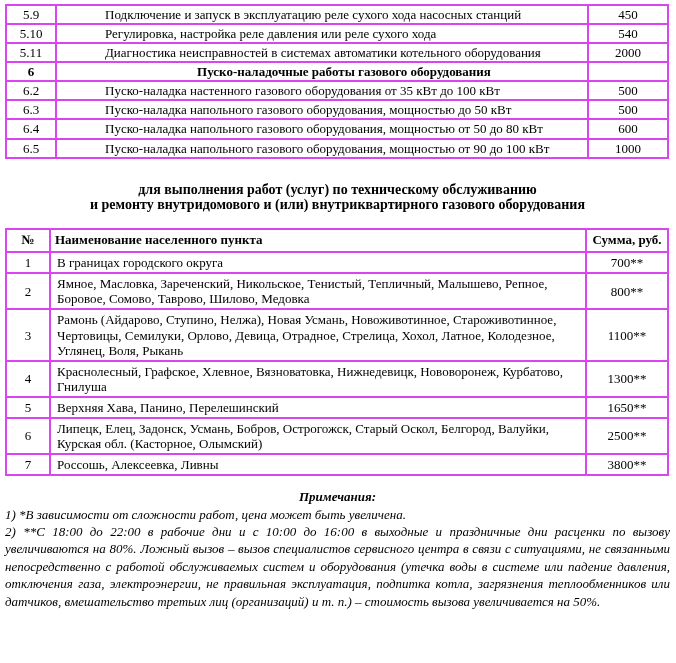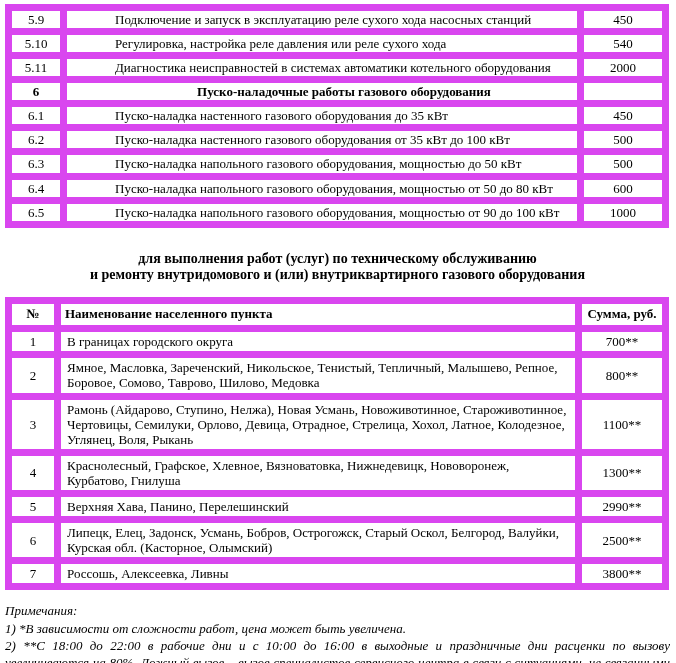--- a/index.html
+++ b/index.html
@@ -18,21 +18,21 @@
     padding: 4px 6px 0 5px;
     box-sizing: border-box;
     width: 676px;
   }
   table {
     border-collapse: collapse;
     width: 664px;
     table-layout: fixed;
   }
   td, th {
-    border: 7px solid #d946ef;
+    border: 2px solid #d946ef;
     font-size: 13px;
     line-height: 1.16;
     vertical-align: middle;
     font-weight: normal;
   }
   
   .t1 td { padding: 1px 4px; }
   .t1 .col-num   { width: 40px; text-align: center; }
   .t1 .col-desc  { width: auto; text-align: left; padding-left: 48px; }
   .t1 .col-price { width: 70px; text-align: center; }
@@ -52,21 +52,21 @@
   .t2 .col-num   { width: 34px; text-align: center; }
   .t2 .col-name  { width: auto; text-align: left; margin-left: 48px; }
   .t2 .col-price { width: 72px; text-align: center; }
   
   .notes {
     margin-top: 12px;
     font-style: italic;
     font-size: 13px;
     line-height: 1.34;
   }
-  .notes-heading { font-weight: normal; }
+  .notes-heading { font-weight: bold; text-align: center; }
   .note-line { text-align: left; }
   .note-justified { text-align: justify; }
 </style>
 </head>
 <body>
 
 <div class="page">
 
   <table class="t1">
     <tbody>
@@ -82,25 +82,20 @@
       </tr>
       <tr>
         <td class="col-num">5.11</td>
         <td class="col-desc">Диагностика неисправностей в системах автоматики котельного оборудования</td>
         <td class="col-price">2000</td>
       </tr>
       <tr class="section-row">
         <td class="col-num">6</td>
         <td class="col-desc">Пуско-наладочные работы газового оборудования</td>
         <td class="col-price"></td>
-      </tr>
-      <tr>
-        <td class="col-num">6.1</td>
-        <td class="col-desc">Пуско-наладка настенного газового оборудования до 35 кВт</td>
-        <td class="col-price">450</td>
       </tr>
       <tr>
         <td class="col-num">6.2</td>
         <td class="col-desc">Пуско-наладка настенного газового оборудования от 35 кВт до 100 кВт</td>
         <td class="col-price">500</td>
       </tr>
       <tr>
         <td class="col-num">6.3</td>
         <td class="col-desc">Пуско-наладка напольного газового оборудования, мощностью до 50 кВт</td>
         <td class="col-price">500</td>
@@ -148,21 +143,21 @@
         <td class="col-price">1100**</td>
       </tr>
       <tr>
         <td class="col-num">4</td>
         <td class="col-name">Краснолесный, Графское, Хлевное, Вязноватовка, Нижнедевицк, Нововоронеж, Курбатово, Гнилуша</td>
         <td class="col-price">1300**</td>
       </tr>
       <tr>
         <td class="col-num">5</td>
         <td class="col-name">Верхняя Хава, Панино, Перелешинский</td>
-        <td class="col-price">2990**</td>
+        <td class="col-price">1650**</td>
       </tr>
       <tr>
         <td class="col-num">6</td>
         <td class="col-name">Липецк, Елец, Задонск, Усмань, Бобров, Острогожск, Старый Оскол, Белгород, Валуйки, Курская обл. (Касторное, Олымский)</td>
         <td class="col-price">2500**</td>
       </tr>
       <tr>
         <td class="col-num">7</td>
         <td class="col-name">Россошь, Алексеевка, Ливны</td>
         <td class="col-price">3800**</td>

